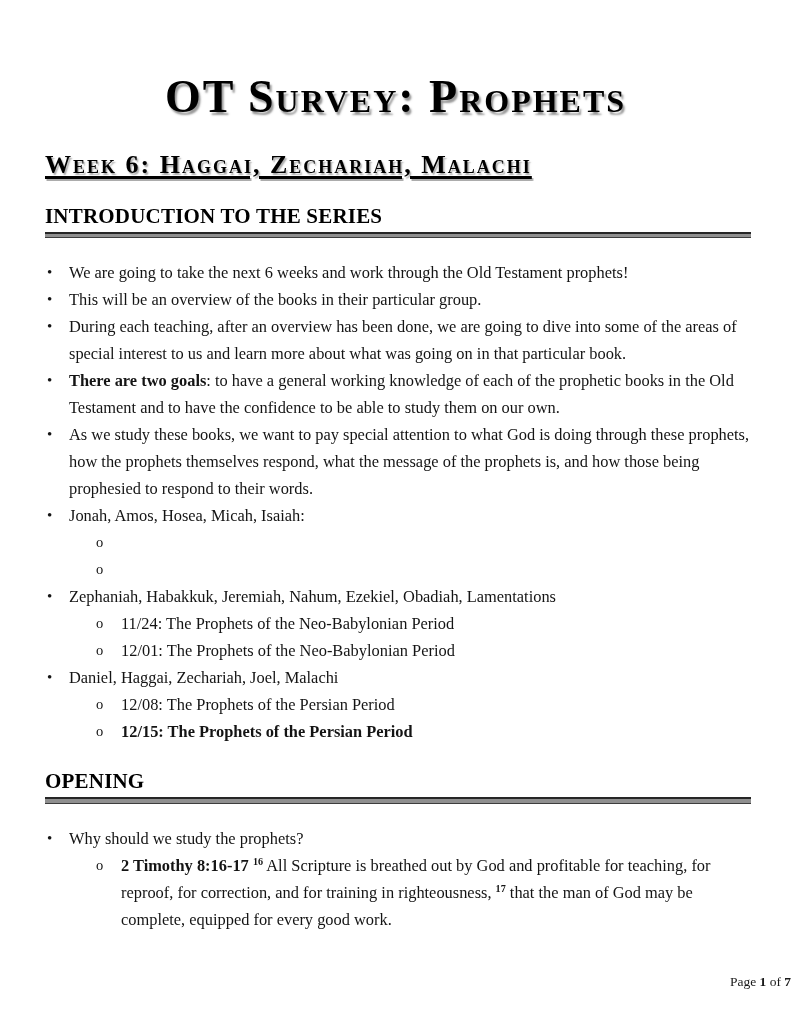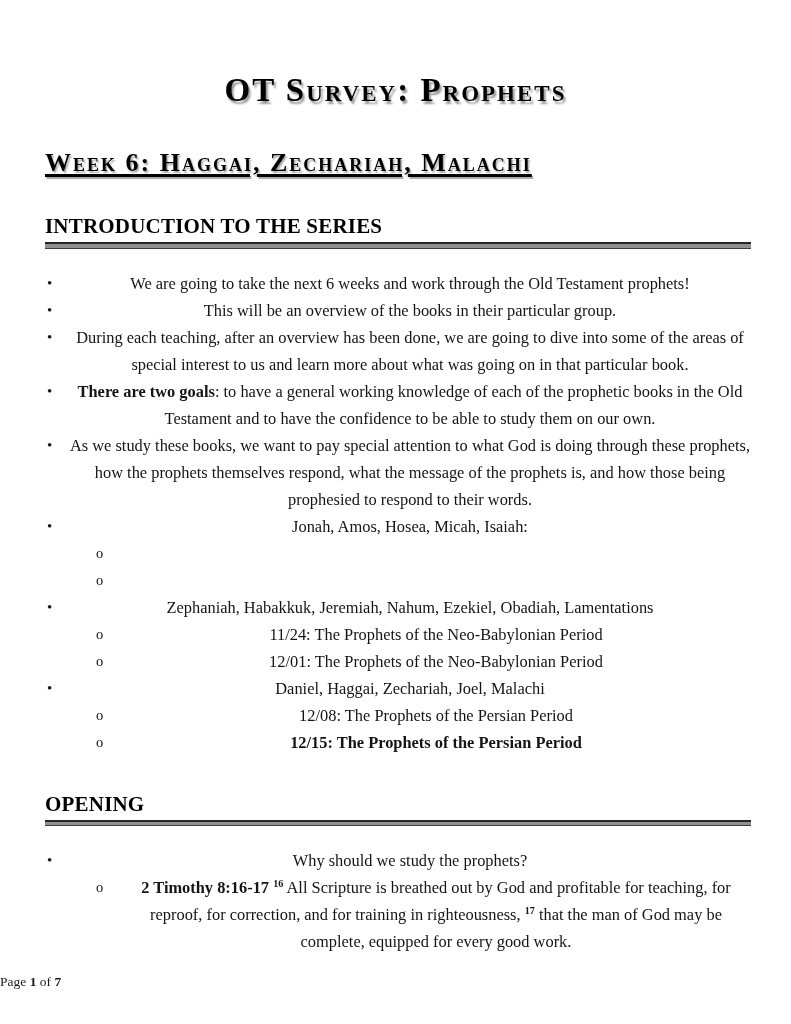--- a/index.html
+++ b/index.html
@@ -15,43 +15,43 @@
     font-family: "Liberation Serif", serif;
     color: #141414;
   }
   .doc {
     padding: 72px 40px 0 45px;
   }
   .title {
     text-align: center;
     font-variant: small-caps;
     font-weight: bold;
-    font-size: 33px;
+    font-size: 46px;
     line-height: 1.1;
     letter-spacing: 2px;
     color: #000;
     text-shadow: 2px 2.5px 2px rgba(70,70,70,0.55);
     margin-right: 5px;
   }
   .subtitle {
-    margin-top: 40px;
+    margin-top: 27px;
     font-variant: small-caps;
     font-weight: bold;
     font-size: 26px;
     letter-spacing: 2px;
     color: #000;
     text-shadow: 1.5px 2px 1.5px rgba(90,90,90,0.5);
   }
   .subtitle .underlined {
     text-decoration: underline;
     text-decoration-thickness: 2.5px;
     text-underline-offset: 3px;
   }
   .section {
-    margin-top: 36px;
+    margin-top: 24px;
   }
   .section-heading {
     font-weight: bold;
     font-size: 21px;
     letter-spacing: 0.2px;
     color: #000;
   }
   .heading-rule {
     margin-top: 3px;
     height: 3.5px;
@@ -73,34 +73,34 @@
   .marker.l1 {
     flex: 0 0 22px;
     width: 22px;
     font-size: 15px;
   }
   .marker.l2 {
     flex: 0 0 25px;
     width: 25px;
     font-size: 14.5px;
   }
-  .btext { flex: 1; text-align: center; }
+  .btext { flex: 1; }
   .btext .seg-u { text-underline-offset: 2px; }
   .btext .seg-b { font-weight: bold; }
   sup.seg-sup {
     font-size: 0.62em;
     line-height: 0;
     vertical-align: super;
   }
   .footer {
     position: absolute;
     left: 0;
     bottom: 34px;
     width: 100%;
-    text-align: left;
+    text-align: right;
     font-size: 13.5px;
     color: #1a1a1a;
   }
   .footer .num { font-weight: bold; }
 </style>
 </head>
 <body>
 
 <div class="doc">
 

